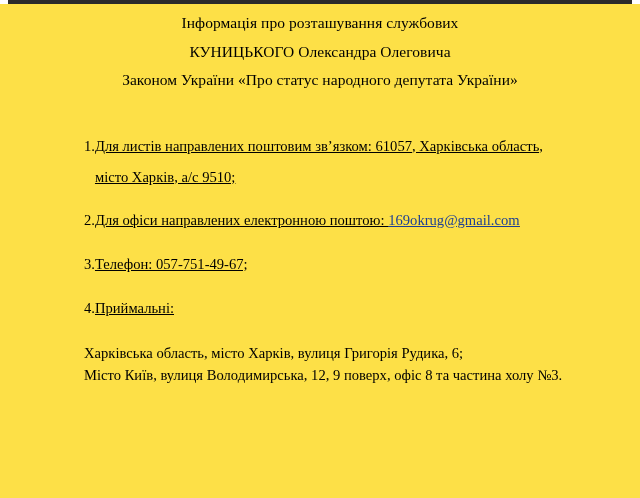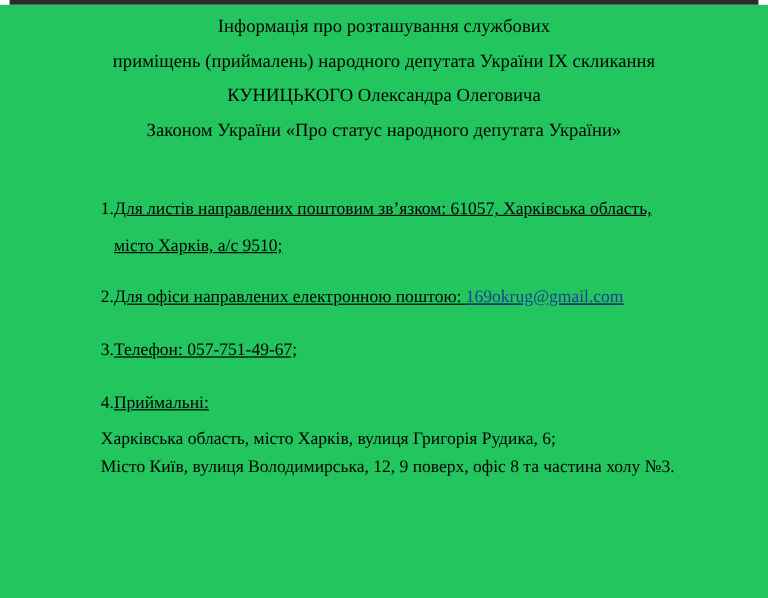--- a/index.html
+++ b/index.html
@@ -25,21 +25,21 @@
     height: 4px;
     background: #2b2b2b;
   }
 
   #page {
     position: absolute;
     top: 4px;
     left: 0;
     width: 640px;
     height: 494px;
-    background: #22c55e;
+    background: #fde047;
   }
 
   
   .heading-block {
     padding-top: 5px;
     text-align: center;
   }
   .heading-line {
     font-size: 15.5px;
     line-height: 28.5px;
@@ -75,39 +75,38 @@
   .gap-1 { height: 12px; }
   .gap-2 { height: 13px; }
   .gap-3 { height: 13px; }
 
   a.maillink {
     color: #1c3f94;
     text-decoration: underline;
   }
 
   .addr-block {
-    margin-top: 3px;
+    margin-top: 18px;
     padding-left: 84px;
     font-size: 14.6px;
     line-height: 22.5px;
   }
   .addr-line {
     white-space: nowrap;
   }
 </style>
 </head>
 <body>
 
 <div id="top-rule"></div>
 
 <div id="page">
 
   <div class="heading-block">
     <div class="heading-line">Інформація про розташування службових</div>
-    <div class="heading-line">приміщень (приймалень)  народного депутата України IX скликання</div>
     <div class="heading-line">КУНИЦЬКОГО Олександра Олеговича</div>
     <div class="heading-line">Законом України «Про статус народного депутата України»</div>
   </div>
 
   <div class="body-block">
 
     <div class="list-item">
       <span class="marker">1.</span>
       <span class="content">
         <div class="item-line">Для листів направлених поштовим зв’язком: 61057, Харківська область,</div>

